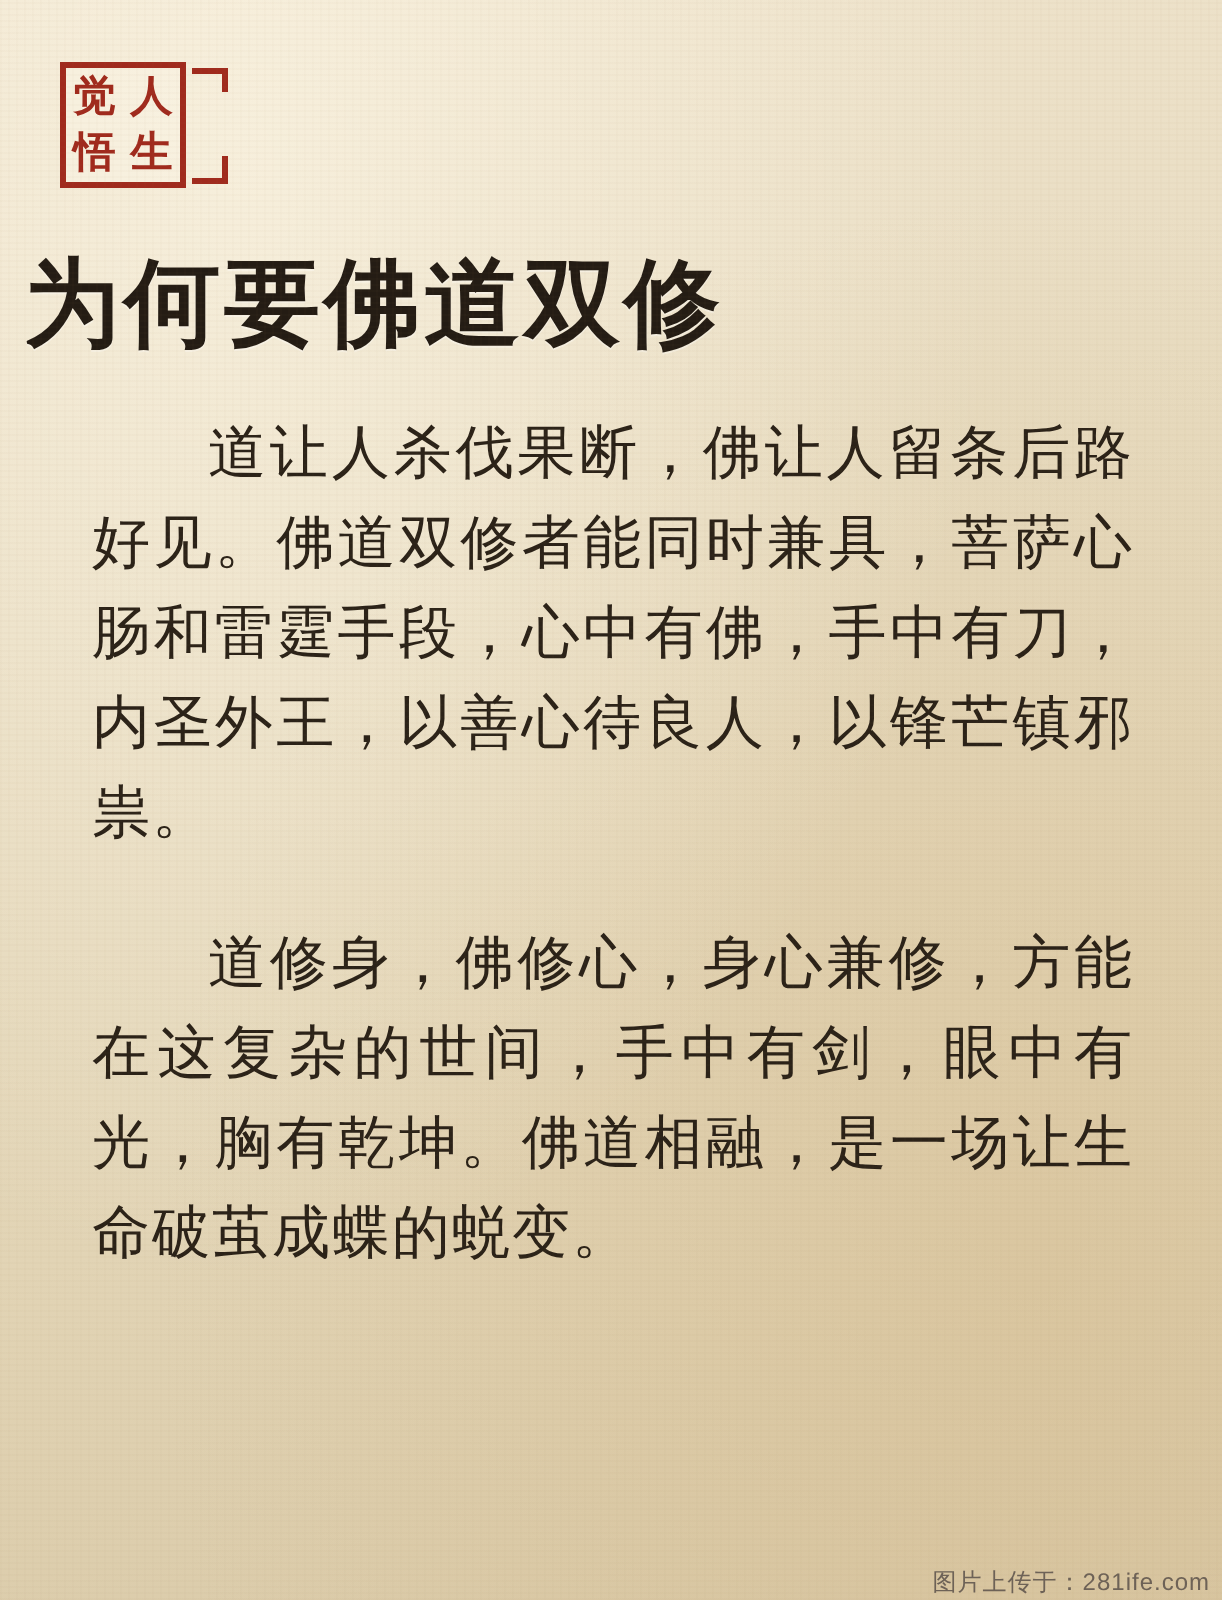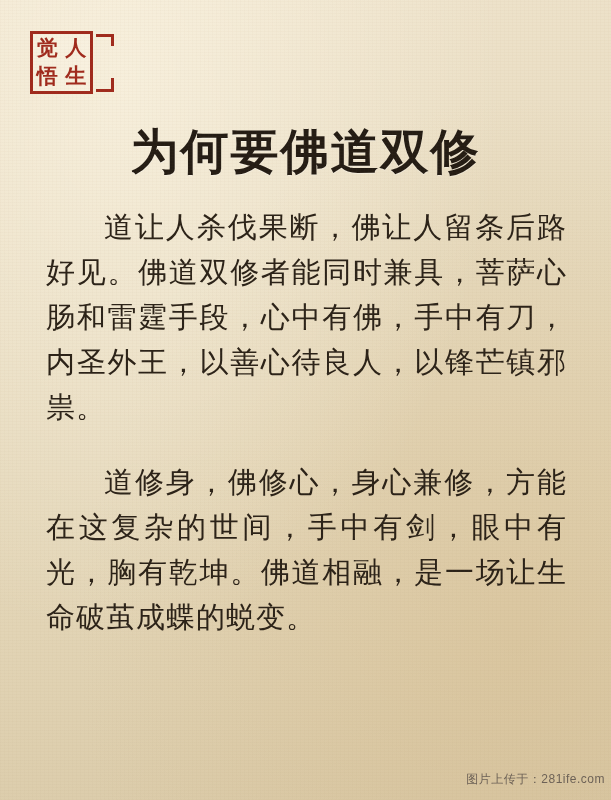--- a/index.html
+++ b/index.html
@@ -83,24 +83,23 @@
     top: 78px;
     width: 18px;
     height: 14px;
     border-bottom: 3px solid #a02a1d;
     border-right: 3px solid #a02a1d;
     box-sizing: border-box;
   }
 
   .title {
     position: absolute;
-    left: 0;
+    left: 12px;
     right: 0;
     top: 120px;
-    text-align: center;
     font-family: "Liberation Serif", serif;
     font-weight: bold;
     font-size: 48px;
     letter-spacing: 2px;
     color: #241c14;
     text-shadow: 0 1px 0 rgba(255,255,255,0.35);
   }
 
   .body-text {
     position: absolute;
@@ -117,21 +116,21 @@
     letter-spacing: 1px;
     text-indent: 2em;
     margin: 0 0 30px 0;
     text-align: justify;
     text-justify: inter-character;
   }
 
   .footer {
     position: absolute;
     right: 6px;
-    bottom: 12px;
+    bottom: 0;
     font-family: "Liberation Sans", sans-serif;
     font-size: 12px;
     color: #6d6257;
     letter-spacing: 0.5px;
   }
 </style>
 </head>
 <body>
 
 <div class="page">

